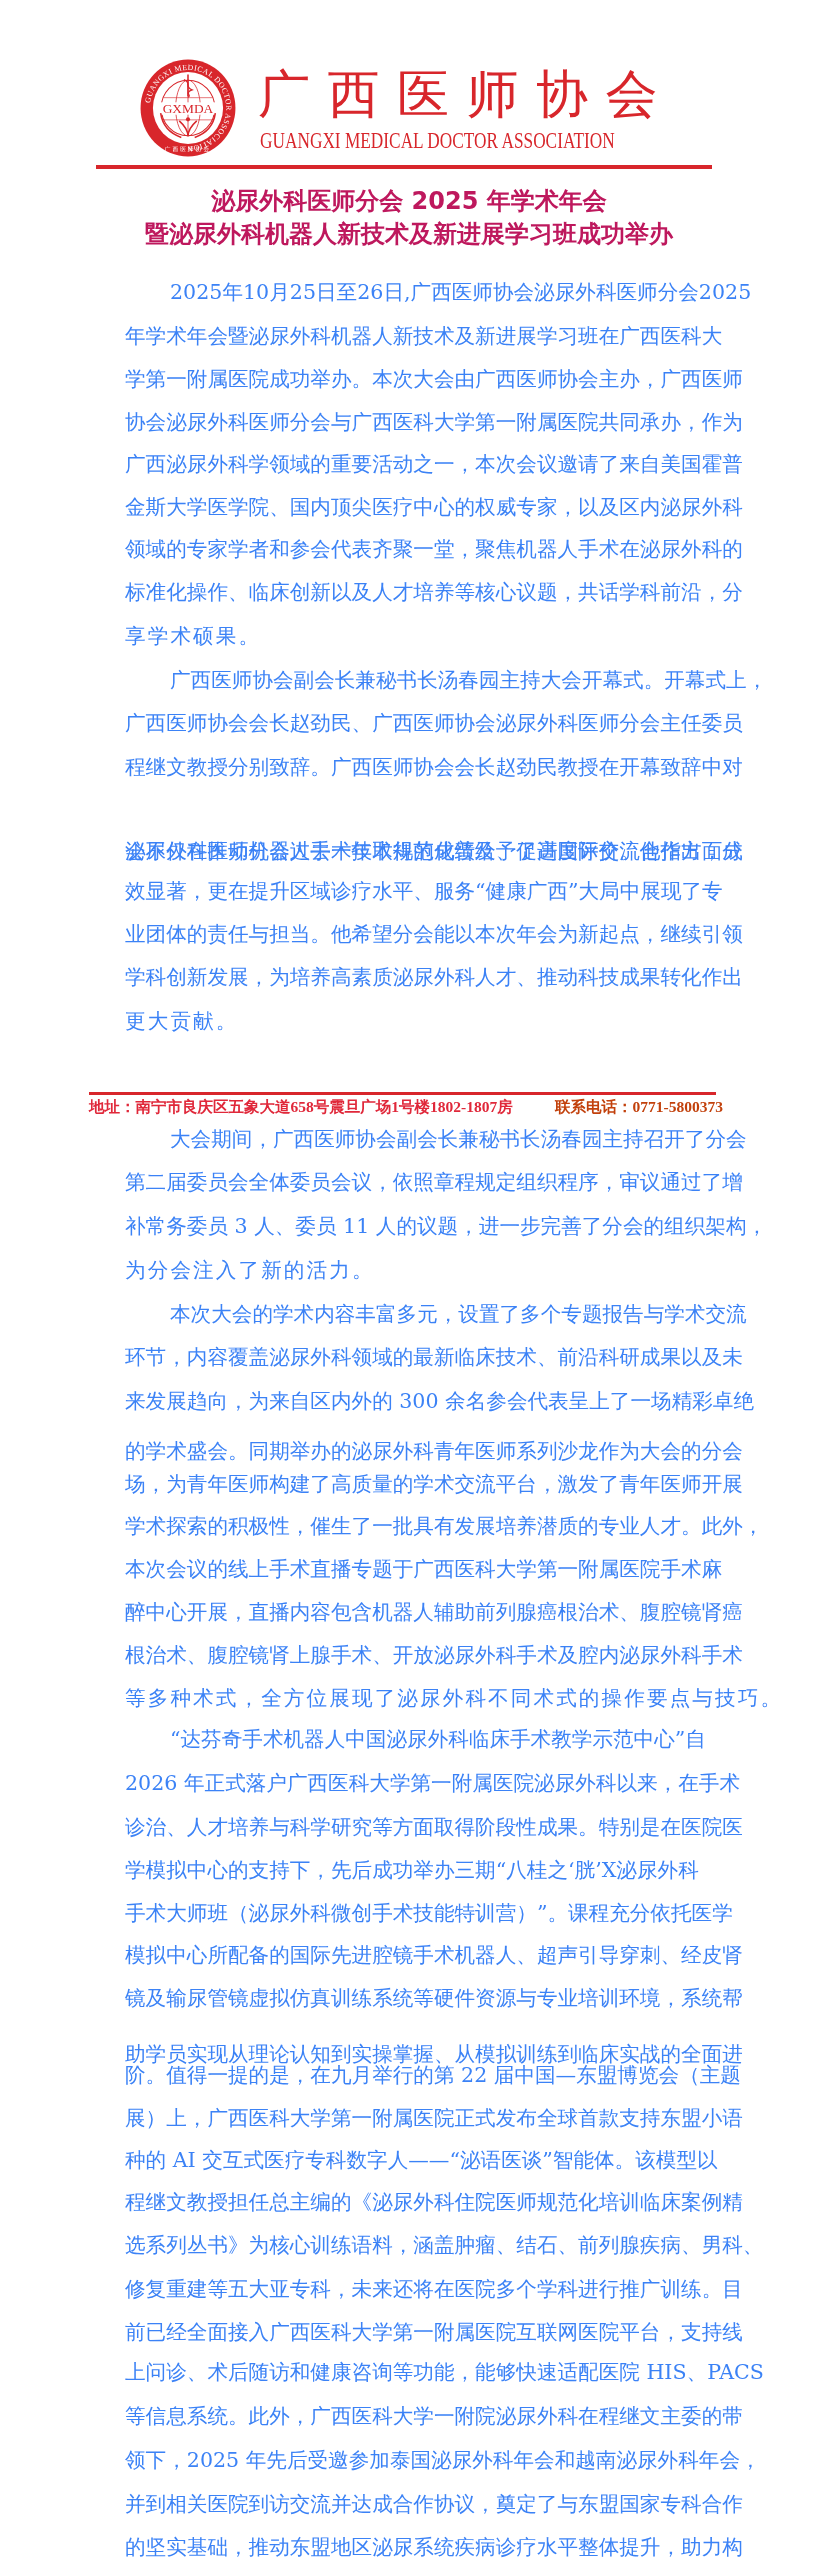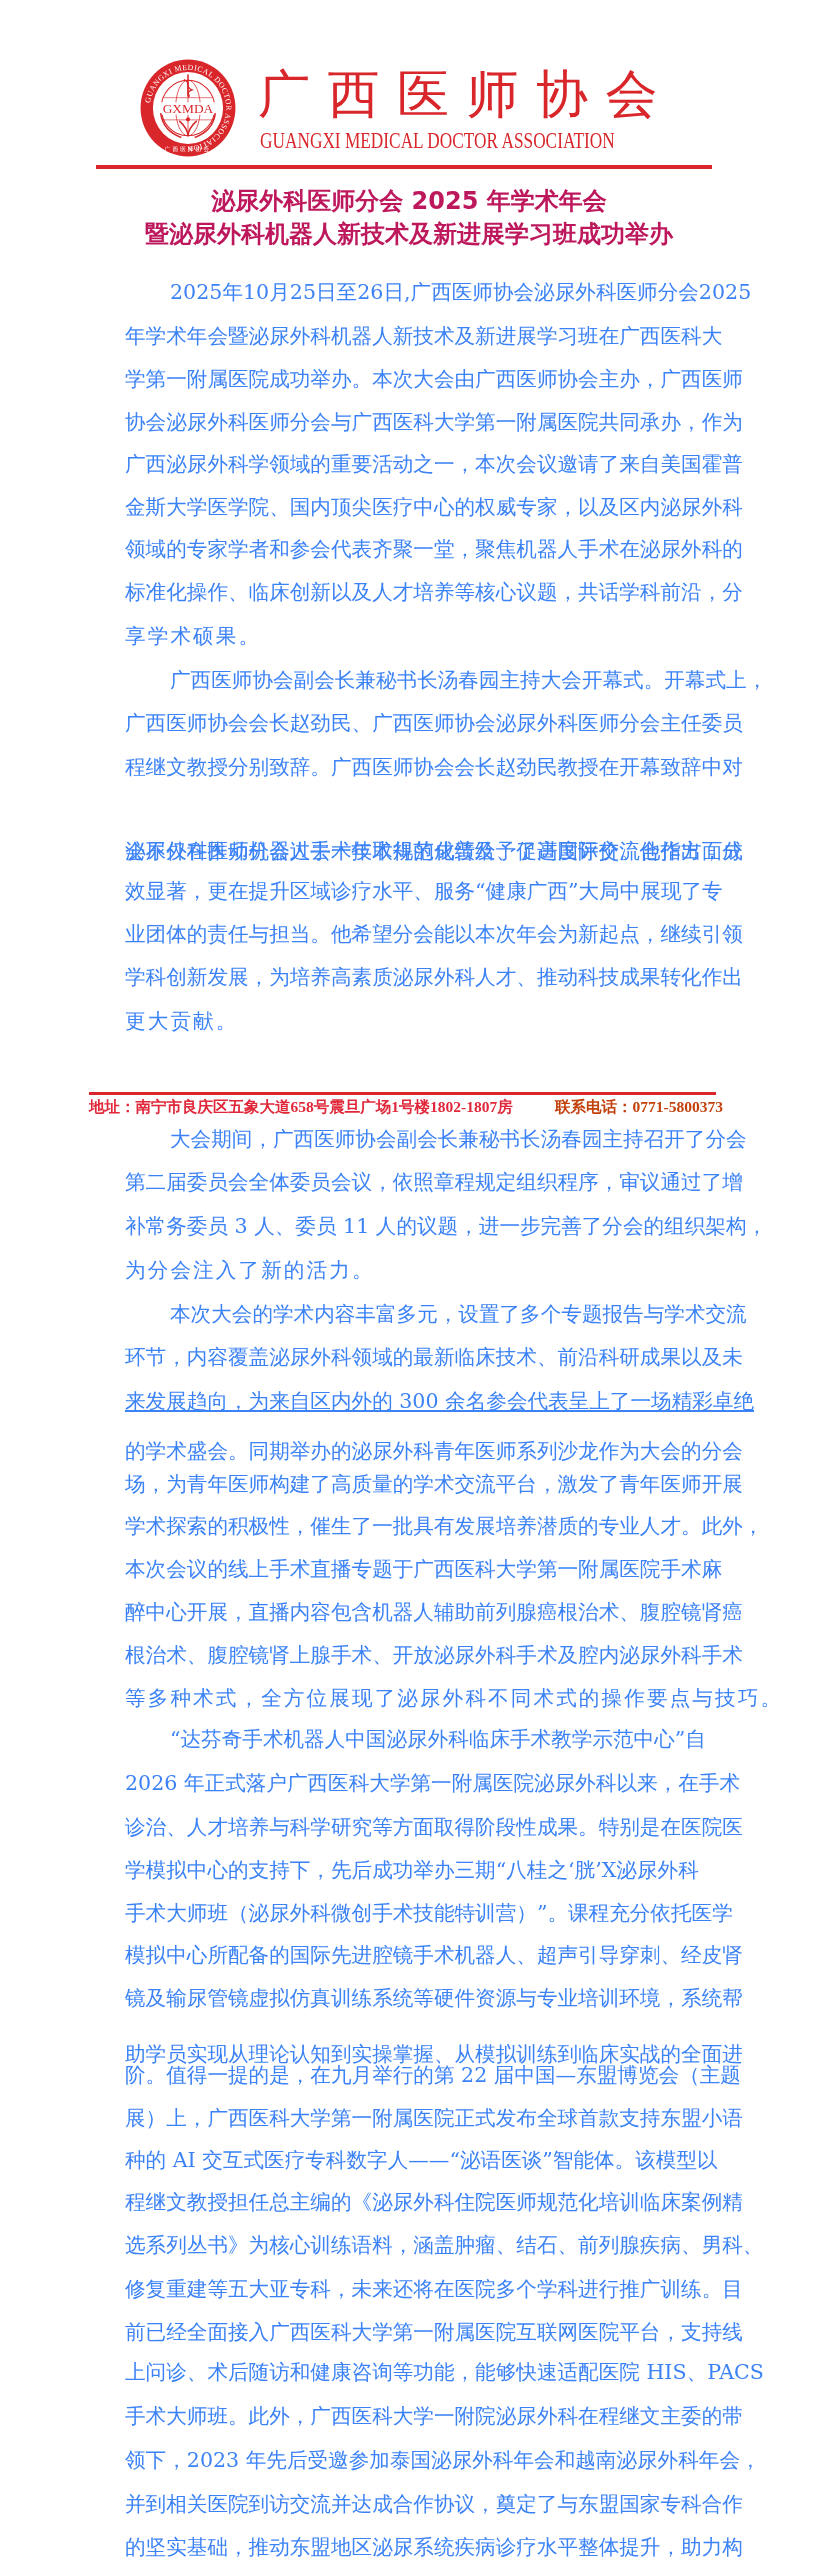--- a/index.html
+++ b/index.html
@@ -76,21 +76,21 @@
     <div class="line" style="top: 879px;">效显著，更在提升区域诊疗水平、服务“健康广西”大局中展现了专</div>
     <div class="line" style="top: 922px;">业团体的责任与担当。他希望分会能以本次年会为新起点，继续引领</div>
     <div class="line" style="top: 965px;">学科创新发展，为培养高素质泌尿外科人才、推动科技成果转化作出</div>
     <div class="line last" style="top: 1009px;">更大贡献。</div>
     <div class="line indent" style="top: 1127px;">大会期间，广西医师协会副会长兼秘书长汤春园主持召开了分会</div>
     <div class="line" style="top: 1170px;">第二届委员会全体委员会议，依照章程规定组织程序，审议通过了增</div>
     <div class="line" style="top: 1214px;">补常务委员 3 人、委员 11 人的议题，进一步完善了分会的组织架构，</div>
     <div class="line last" style="top: 1258px;">为分会注入了新的活力。</div>
     <div class="line indent" style="top: 1302px;">本次大会的学术内容丰富多元，设置了多个专题报告与学术交流</div>
     <div class="line" style="top: 1345px;">环节，内容覆盖泌尿外科领域的最新临床技术、前沿科研成果以及未</div>
-    <div class="line" style="top: 1389px; text-decoration: underline;">来发展趋向，为来自区内外的 300 余名参会代表呈上了一场精彩卓绝</div>
+    <div class="line" style="top: 1389px;">来发展趋向，为来自区内外的 300 余名参会代表呈上了一场精彩卓绝</div>
     <div class="line" style="top: 1429px; margin-top: 10px;">的学术盛会。同期举办的泌尿外科青年医师系列沙龙作为大会的分会</div>
     <div class="line" style="top: 1472px;">场，为青年医师构建了高质量的学术交流平台，激发了青年医师开展</div>
     <div class="line" style="top: 1514px;">学术探索的积极性，催生了一批具有发展培养潜质的专业人才。此外，</div>
     <div class="line" style="top: 1557px;">本次会议的线上手术直播专题于广西医科大学第一附属医院手术麻</div>
     <div class="line" style="top: 1600px;">醉中心开展，直播内容包含机器人辅助前列腺癌根治术、腹腔镜肾癌</div>
     <div class="line" style="top: 1643px;">根治术、腹腔镜肾上腺手术、开放泌尿外科手术及腔内泌尿外科手术</div>
     <div class="line last" style="top: 1686px;">等多种术式，全方位展现了泌尿外科不同术式的操作要点与技巧。</div>
     <div class="line indent" style="top: 1727px;">“达芬奇手术机器人中国泌尿外科临床手术教学示范中心”自</div>
     <div class="line" style="top: 1771px;">2026 年正式落户广西医科大学第一附属医院泌尿外科以来，在手术</div>
     <div class="line" style="top: 1815px;">诊治、人才培养与科学研究等方面取得阶段性成果。特别是在医院医</div>
@@ -100,22 +100,22 @@
     <div class="line" style="top: 1986px;">镜及输尿管镜虚拟仿真训练系统等硬件资源与专业培训环境，系统帮</div>
     <div class="line" style="top: 2026px; margin-top: 16px;">助学员实现从理论认知到实操掌握、从模拟训练到临床实战的全面进</div>
     <div class="line" style="top: 2063px;">阶。值得一提的是，在九月举行的第 22 届中国—东盟博览会（主题</div>
     <div class="line" style="top: 2106px;">展）上，广西医科大学第一附属医院正式发布全球首款支持东盟小语</div>
     <div class="line" style="top: 2148px;">种的 AI 交互式医疗专科数字人——“泌语医谈”智能体。该模型以</div>
     <div class="line" style="top: 2190px;">程继文教授担任总主编的《泌尿外科住院医师规范化培训临床案例精</div>
     <div class="line" style="top: 2233px;">选系列丛书》为核心训练语料，涵盖肿瘤、结石、前列腺疾病、男科、</div>
     <div class="line" style="top: 2277px;">修复重建等五大亚专科，未来还将在医院多个学科进行推广训练。目</div>
     <div class="line" style="top: 2320px;">前已经全面接入广西医科大学第一附属医院互联网医院平台，支持线</div>
     <div class="line" style="top: 2360px;">上问诊、术后随访和健康咨询等功能，能够快速适配医院 HIS、PACS</div>
-    <div class="line" style="top: 2404px;">手术大师班。此外，广西医科大学一附院泌尿外科在程继文主委的带</div>
-    <div class="line" style="top: 2448px;">领下，2023 年先后受邀参加泰国泌尿外科年会和越南泌尿外科年会，</div>
+    <div class="line" style="top: 2404px;">等信息系统。此外，广西医科大学一附院泌尿外科在程继文主委的带</div>
+    <div class="line" style="top: 2448px;">领下，2025 年先后受邀参加泰国泌尿外科年会和越南泌尿外科年会，</div>
     <div class="line" style="top: 2492px;">并到相关医院到访交流并达成合作协议，奠定了与东盟国家专科合作</div>
     <div class="line" style="top: 2535px;">的坚实基础，推动东盟地区泌尿系统疾病诊疗水平整体提升，助力构</div>
   </div>
 
 <div class="rule-foot"></div>
 <div class="foot-addr">
   <span>地址：</span><span>南宁市良庆区五象大道658号震旦广场1号楼1802-1807房</span>
 </div>
 <div class="foot-tel">
   <span>联系电话：</span><span>0771-5800373</span>

